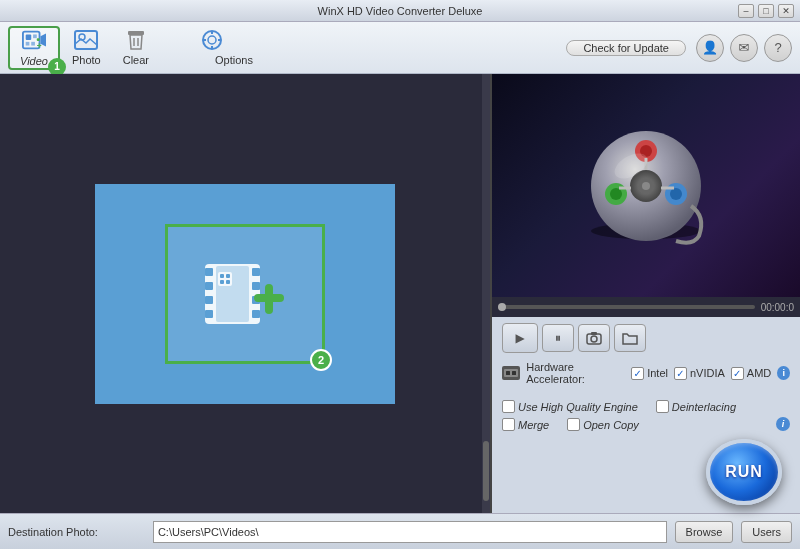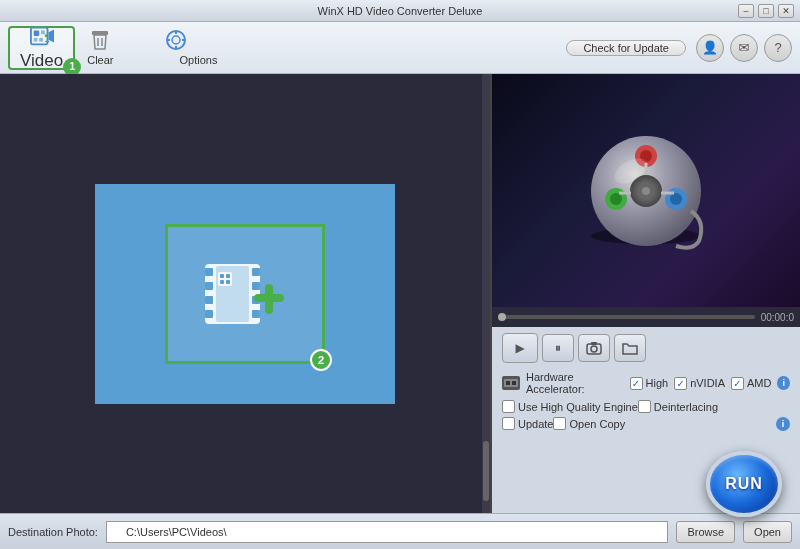--- a/index.html
+++ b/index.html
@@ -274,21 +274,21 @@
     .ctrl-btn.play {
       width: 36px;
       height: 30px;
       color: #555;
     }
 
     .hw-row {
       display: flex;
       align-items: center;
       gap: 6px;
-      margin-bottom: 5px;
+      margin-bottom: 15px;
       font-size: 11px;
       color: #333;
     }
     .hw-chip {
       width: 20px;
       height: 14px;
       background: #555;
       border-radius: 2px;
       display: flex;
       align-items: center;
@@ -315,23 +315,24 @@
     .checkbox.checked {
       background: white;
     }
     .checkbox.checked::after {
       content: '✓';
       font-size: 10px;
       color: #2266cc;
     }
     .options-row {
       display: flex;
-      align-items: flex-start;
-      gap: 0;
+      align-items: flex-end;
+      gap: 18px;
       margin-bottom: 4px;
+      font-style: italic;
     }
     .info-icon {
       width: 14px;
       height: 14px;
       background: #4a8ad4;
       border-radius: 50%;
       display: flex;
       align-items: center;
       justify-content: center;
       color: white;
@@ -357,21 +358,21 @@
       cursor: pointer;
       display: flex;
       align-items: center;
       justify-content: center;
       color: white;
       font-size: 16px;
       font-weight: bold;
       text-shadow: 0 1px 3px rgba(0,0,100,0.8);
       letter-spacing: 1px;
       position: relative;
-      top: 12px;
+      top: 0;
     }
 
     
     .bottom-bar {
       height: 36px;
       background: linear-gradient(to bottom, #dde4ed, #c8d0dc);
       border-top: 1px solid #aab;
       display: flex;
       align-items: center;
       padding: 0 8px;
@@ -380,23 +381,24 @@
     .dest-label {
       font-size: 11px;
       color: #333;
       white-space: nowrap;
     }
     .dest-input {
       flex: 1;
       height: 22px;
       border: 1px solid #999;
       background: white;
-      padding: 0 19px;
-      font-size: 11px;
-      color: #333;
+      padding: 0 4px;
+      font-size: 11px;
+      color: #333;
+      margin-left: 47px;
     }
     .dest-btn {
       height: 22px;
       padding: 0 10px;
       background: linear-gradient(to bottom, #f0f0f0, #d8d8d8);
       border: 1px solid #999;
       border-radius: 3px;
       cursor: pointer;
       font-size: 11px;
       color: #333;
@@ -425,24 +427,34 @@
         <rect x="1" y="3" width="18" height="18" rx="2" fill="none" stroke="#4a8ad4" stroke-width="2"></rect>
         <rect x="4" y="6" width="6" height="6" rx="1" fill="#4a8ad4"></rect>
         <rect x="12" y="6" width="4" height="4" fill="#4a8ad4" opacity="0.6"></rect>
         <rect x="4" y="14" width="4" height="4" fill="#4a8ad4" opacity="0.6"></rect>
         <rect x="10" y="14" width="4" height="4" fill="#4a8ad4" opacity="0.6"></rect>
         <path d="M20 8 L26 5 L26 19 L20 16 Z" fill="#4a8ad4"></path>
         <rect x="16" y="10" width="3" height="3" fill="#4aaf4a" rx="1"></rect>
         <text x="16" y="22" font-size="9" fill="#4aaf4a" font-weight="bold">+</text>
       </svg>
     </div>
-    <span style="font-size:17px;color:#333;">Video</span>
+    <span style="font-size:11px;color:#333;font-style:italic;">Video</span>
     <div class="badge-toolbar">1</div>
   </div>
 
+  <div class="toolbar-btn">
+    <div class="btn-icon">
+      <svg width="24" height="22" viewBox="0 0 24 22">
+        <rect x="1" y="2" width="22" height="18" rx="2" fill="none" stroke="#4a8ad4" stroke-width="2"></rect>
+        <circle cx="8" cy="8" r="3" fill="none" stroke="#4a8ad4" stroke-width="1.5"></circle>
+        <path d="M1 15 L7 10 L12 14 L16 10 L23 16" fill="none" stroke="#4a8ad4" stroke-width="1.5"></path>
+      </svg>
+    </div>
+    <span style="font-size:11px;color:#333;">Photo</span>
+  </div>
 
   <div class="toolbar-btn">
     <div class="btn-icon">
       <svg width="22" height="22" viewBox="0 0 22 22">
         <rect x="3" y="2" width="16" height="4" rx="1" fill="#888"></rect>
         <path d="M5 6 L6 20 L16 20 L17 6 Z" fill="none" stroke="#888" stroke-width="1.5"></path>
         <line x1="9" y1="9" x2="9" y2="17" stroke="#888" stroke-width="1.5"></line>
         <line x1="13" y1="9" x2="13" y2="17" stroke="#888" stroke-width="1.5"></line>
       </svg>
     </div>
@@ -581,21 +593,21 @@
         <div class="hw-chip">
           <svg width="16" height="10" viewBox="0 0 16 10">
             <rect x="1" y="1" width="14" height="8" rx="1" fill="#888"></rect>
             <rect x="3" y="3" width="4" height="4" rx="0.5" fill="#333"></rect>
             <rect x="9" y="3" width="4" height="4" rx="0.5" fill="#333"></rect>
           </svg>
         </div>
         <span>Hardware Accelerator:</span>
         <div class="check-item">
           <div class="checkbox checked"></div>
-          <span>High</span>
+          <span>Intel</span>
         </div>
         <div class="check-item">
           <div class="checkbox checked"></div>
           <span>nVIDIA</span>
         </div>
         <div class="check-item">
           <div class="checkbox checked"></div>
           <span>AMD</span>
         </div>
         <div class="info-icon">i</div>
@@ -607,34 +619,34 @@
           <span>Use High Quality Engine</span>
         </div>
         <div class="check-item">
           <div class="checkbox"></div>
           <span>Deinterlacing</span>
         </div>
       </div>
       <div class="options-row">
         <div class="check-item">
           <div class="checkbox"></div>
-          <span>Update</span>
+          <span>Merge</span>
         </div>
         <div class="check-item">
           <div class="checkbox"></div>
           <span>Open Copy</span>
         </div>
         <div class="info-icon" style="margin-left:auto;">i</div>
       </div>
 
       <div class="run-section">
         <button class="run-btn">RUN</button>
       </div>
     </div>
   </div>
 </div>
 
 <div class="bottom-bar">
   <span class="dest-label">Destination Photo:</span>
   <input class="dest-input" type="text" value="C:\Users\PC\Videos\" style="">
   <button class="dest-btn">Browse</button>
-  <button class="dest-btn">Open</button>
+  <button class="dest-btn">Users</button>
 </div>
 
 </body></html>

